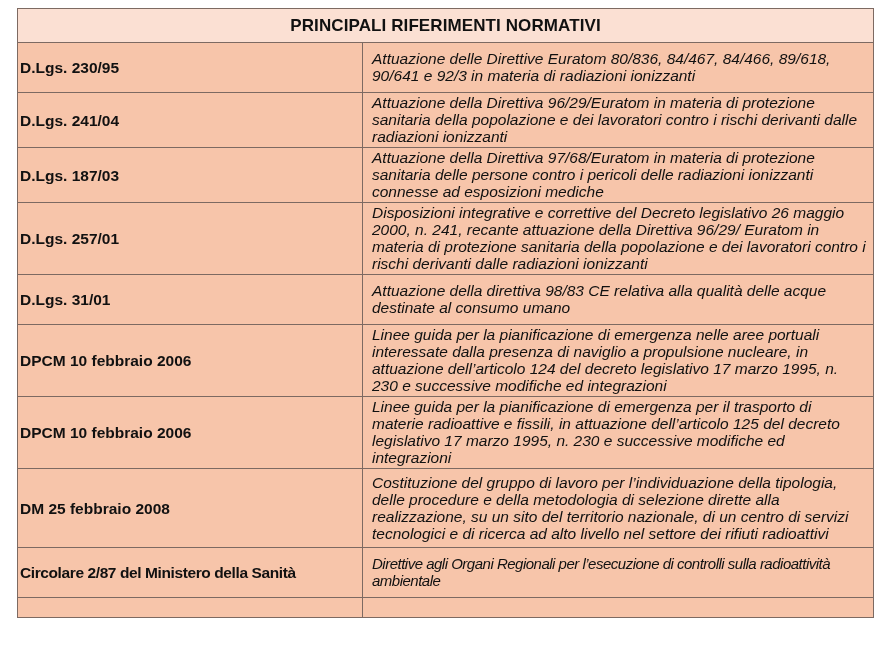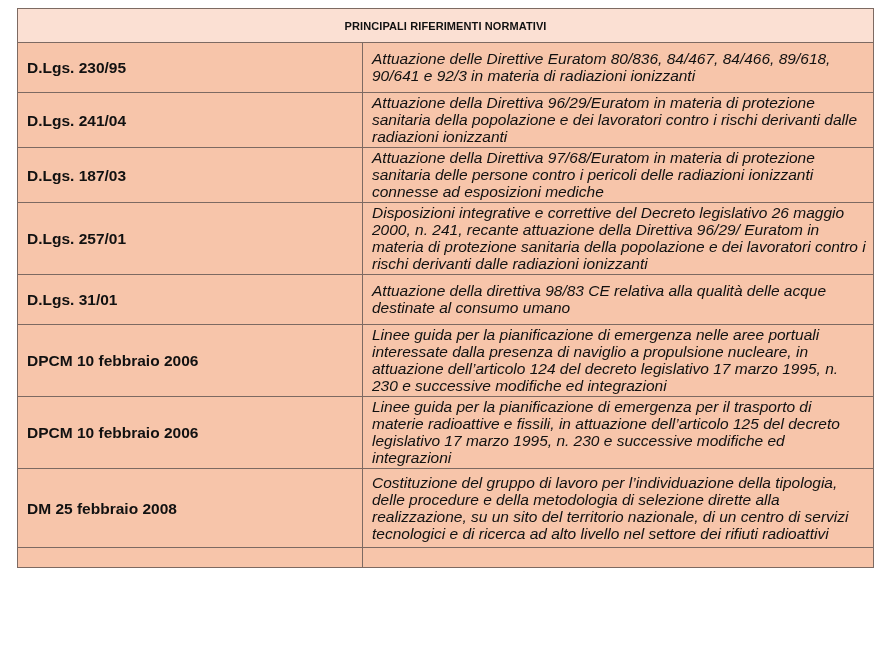--- a/index.html
+++ b/index.html
@@ -27,33 +27,33 @@
   }
   td, th {
     border: 1.5px solid #7d6a62;
     padding: 0;
     vertical-align: middle;
   }
   th.title {
     background: #fbe0d3;
     height: 33px;
     font-weight: bold;
-    font-size: 11px;
+    font-size: 17px;
     text-align: center;
     letter-spacing: 0.1px;
     margin-top: 32px;
   }
   td {
     background: #f7c5aa;
   }
   td.ref {
     width: 344px;
     font-weight: bold;
     font-size: 15.5px;
-    padding-left: 9px;
+    padding-left: 2px;
     line-height: 17px;
   }
   td.desc {
     font-size: 15.5px;
     line-height: 17px;
     padding-left: 9px;
     padding-right: 6px;
     padding-top: 1px;
     padding-bottom: 2px;
     font-style: italic;
@@ -109,19 +109,23 @@
         <td class="desc">Linee guida per la pianificazione di emergenza nelle aree portuali interessate dalla presenza di naviglio a propulsione nucleare, in attuazione dell’articolo 124 del decreto legislativo 17 marzo 1995, n. 230 e successive modifiche ed integrazioni</td>
       </tr>
       <tr style="height:66px">
         <td class="ref">DPCM 10 febbraio 2006</td>
         <td class="desc">Linee guida per la pianificazione di emergenza per il trasporto di materie radioattive e fissili, in attuazione dell’articolo 125 del decreto legislativo 17 marzo 1995, n. 230 e successive modifiche ed integrazioni</td>
       </tr>
       <tr style="height:79px">
         <td class="ref">DM 25 febbraio 2008</td>
         <td class="desc">Costituzione del gruppo di lavoro per l’individuazione della tipologia, delle procedure e della metodologia di selezione dirette alla realizzazione, su un sito del territorio nazionale, di un centro di servizi tecnologici e di ricerca ad alto livello nel settore dei rifiuti radioattivi</td>
       </tr>
+      <tr style="height:50px">
+        <td class="ref condensed">Circolare 2/87 del Ministero della Sanità</td>
+        <td class="desc condensed">Direttive agli Organi Regionali per l’esecuzione di controlli sulla radioattività ambientale</td>
+      </tr>
       <tr style="height:20px">
         <td class="ref"></td>
         <td class="desc"></td>
       </tr>
     </tbody>
   </table>
 </div>
 
 </body></html>

